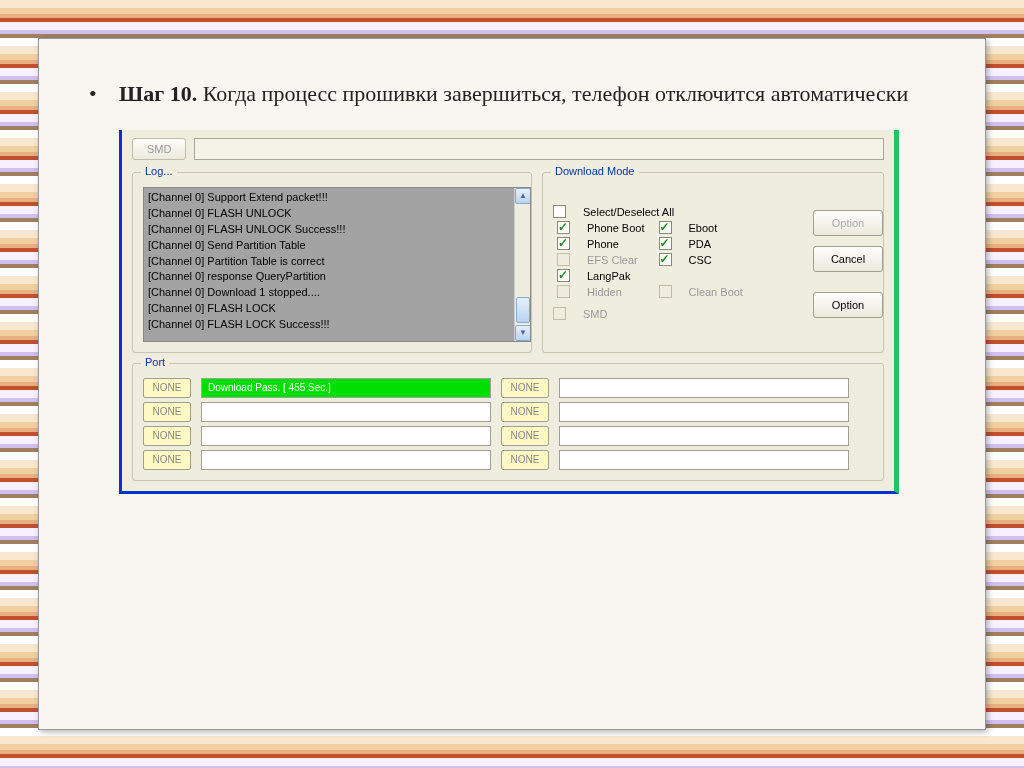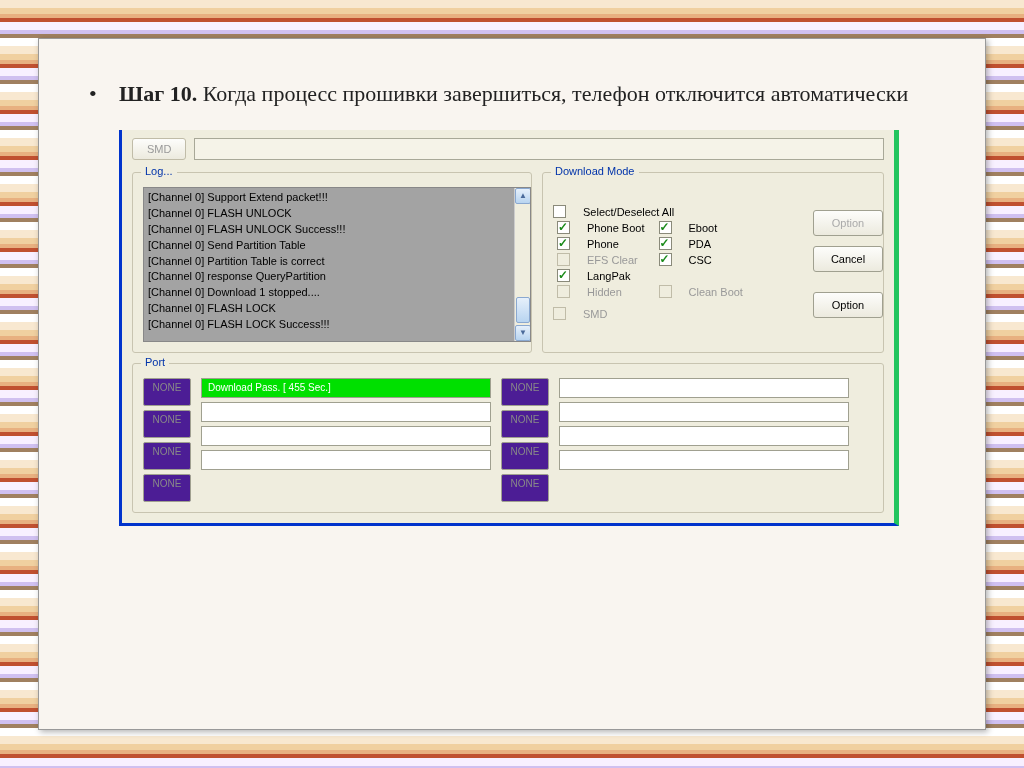--- a/index.html
+++ b/index.html
@@ -189,22 +189,22 @@
   .win-btn.disabled { color: #aaa; }
   .port-panel { }
   .port-grid {
     display: flex;
     gap: 10px;
   }
   .port-col { display: flex; flex-direction: column; gap: 4px; }
   .port-col.labels { width: 48px; }
   .port-col.bars { flex: 0 0 290px; }
   .port-label {
-    height: 28px;
-    background: #4c1d95;
+    height: 20px;
+    background: #fef9c3;
     border: 1px solid #a0a090;
     border-radius: 2px;
     color: #888;
     font-size: 10px;
     text-align: center;
     line-height: 18px;
   }
   .port-bar {
     height: 20px;
     border: 1px solid #a0a090;

